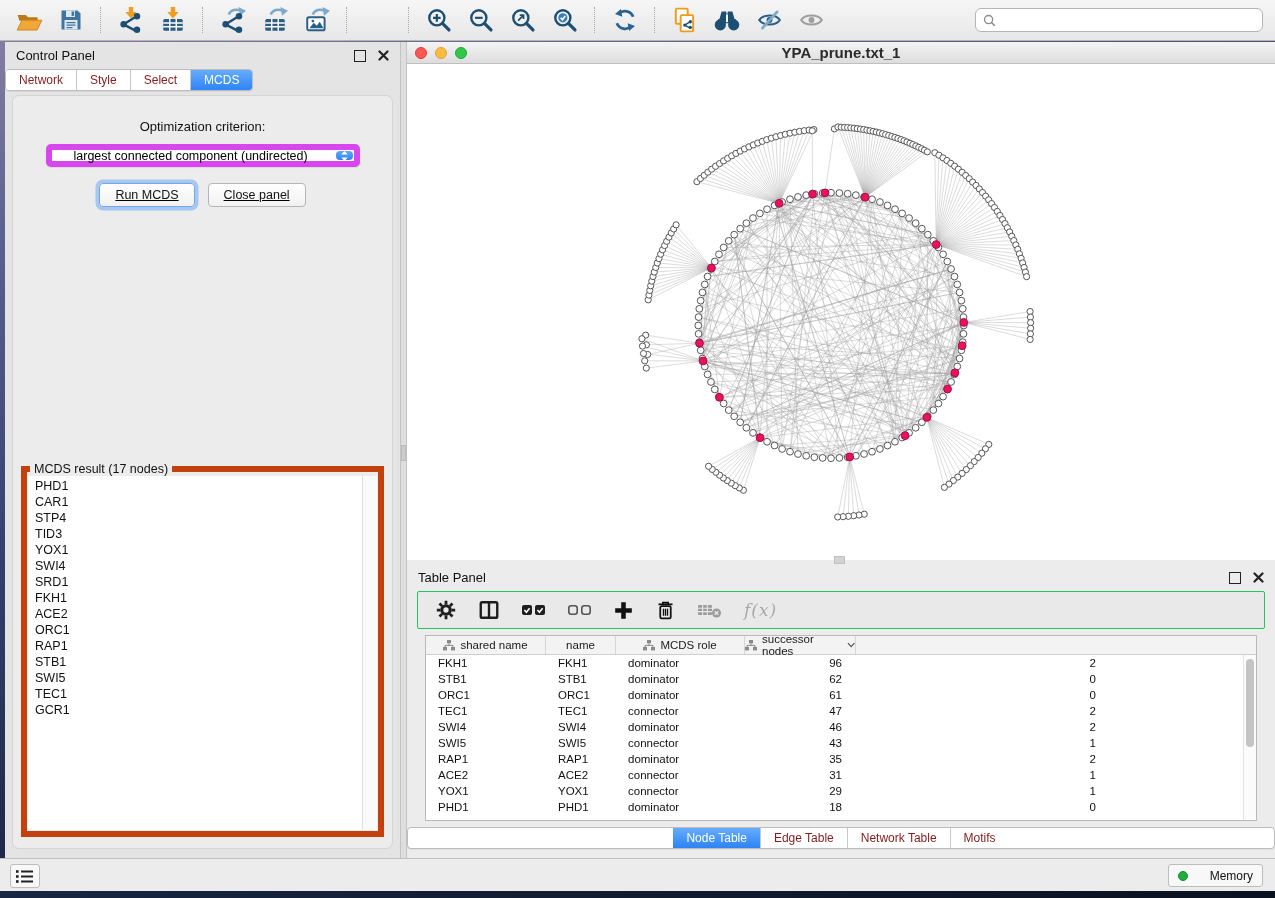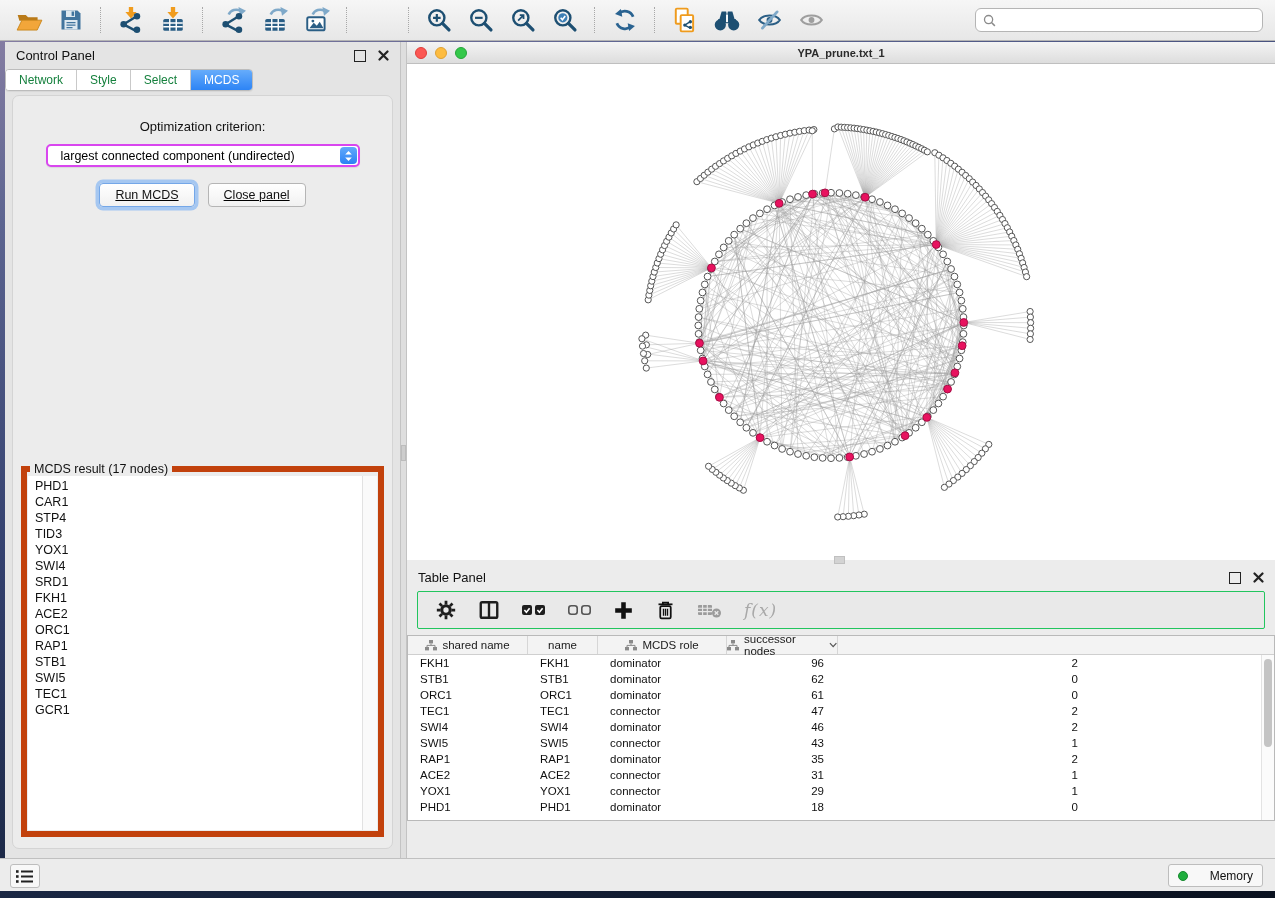--- a/index.html
+++ b/index.html
@@ -26,28 +26,28 @@
   
   .control-panel { position:absolute; left:5px; top:42px; width:395px; height:816px;
     background:#e4e4e4; box-sizing:border-box; }
   .cp-header { height:27px; display:flex; align-items:center; padding:0 11px; font-size:13px; color:#111; }
   .flex1 { flex:1; }
   .float-btn { width:10px; height:10px; border:1.6px solid #222; display:inline-block; margin-right:12px; }
   .close-x { display:inline-flex; }
   .cp-tabs { display:flex; justify-content:center; }
   .segmented { display:inline-flex; border:1px solid #bcbcbc; border-radius:4px; overflow:hidden;
     background:#fff; box-shadow:0 1px 1px rgba(0,0,0,.06); }
-  .segment { font-size:12px; padding:3px 13px; color:#15803d; border-left:1px solid #c9c9c9; background:#fff; white-space:nowrap; }
+  .segment { font-size:12px; padding:3px 13px; color:#7f1d1d; border-left:1px solid #c9c9c9; background:#fff; white-space:nowrap; }
   .segment:first-child { border-left:none; }
   .segment.active { background:linear-gradient(#66acfb,#2d84f5); color:#fff; }
   .cp-body { position:absolute; left:7px; right:7px; top:53px; bottom:9px;
     background:#ececec; border:1px solid #d4d4d4; border-radius:7px; }
   .opt-label { text-align:center; margin-top:23px; font-size:13px; color:#111; }
-  .dropdown { margin:10px auto 16px; width:314px; height:23px; background:#fff; border:2px solid #d946ef;
-    border-radius:5px; display:flex; align-items:center; font-size:12.5px; padding-left:13px;
+  .dropdown { margin:10px auto 16px; width:314px; height:23px; background:#fff; border:6px solid #d946ef;
+    border-radius:5px; display:flex; align-items:center; font-size:12.5px; padding-left:22px;
     box-sizing:border-box; position:relative; box-shadow:0 1px 1px rgba(0,0,0,.08); }
   .stepper { position:absolute; right:1px; top:1px; bottom:1px; width:17px; border-radius:4px;
     background:linear-gradient(#61a9fb,#2b82f4); display:flex; align-items:center; justify-content:center; }
   .btnrow { display:flex; justify-content:center; gap:13px; margin-top:14px;text-decoration:underline; }
   .macbtn { font:12.5px "Liberation Sans",sans-serif; padding:4px 15px;
     background:linear-gradient(#ffffff,#f1f1f1); border:1px solid #b5b5b5; border-radius:4px; color:#111; }
   .focusring { box-shadow:0 0 0 3.5px rgba(108,169,245,.55); border-color:#74a7e8; }
   .result-box { position:absolute; left:8px; right:8px; top:366px; bottom:11px;
     border:6px solid #c2410c; background:transparent; }
   .result-box legend { font-size:12.5px; margin-left:3px; padding:0 4px; color:#111; }
@@ -64,34 +64,34 @@
   
   .right-col { position:absolute; left:407px; top:42px; width:868px; height:816px;
     display:flex; flex-direction:column; background:#ececec; }
   .network-panel { height:518px; display:flex; flex-direction:column; }
   .net-titlebar { height:21px; background:linear-gradient(#f4f4f4,#dddddd);
     border-bottom:1px solid #bfbfbf; display:flex; align-items:center; padding:0 8px; position:relative; }
   .tl { width:12px; height:12px; border-radius:50%; margin-right:8px; box-sizing:border-box; z-index:2; }
   .tl.red { background:#fc5753; border:1px solid #de3f3b; }
   .tl.yellow { background:#fdbc40; border:1px solid #dfa133; }
   .tl.green { background:#34c84a; border:1px solid #26a53a; }
-  .net-title { position:absolute; left:0; right:0; text-align:center; font-size:11px; font-weight:bold; color:#2b2b2b; }
+  .net-title { position:absolute; left:0; right:0; text-align:center; font-size:15px; font-weight:bold; color:#2b2b2b; }
   .net-canvas { flex:1; background:#fff; position:relative; }
   #net-svg { position:absolute; left:0; top:0; width:100%; height:100%; }
   .h-splitter { height:5px; background:#ececec; position:relative; }
   .hgrip { position:absolute; left:427px; top:-4px; width:11px; height:8px; background:#d3d3d3; border:1px solid #c0c0c0; box-sizing:border-box; }
 
   
   .table-panel { flex:1; position:relative; }
   .tp-header { height:25px; display:flex; align-items:center; padding:0 11px; font-size:13px; color:#111; }
   .tp-toolbar { margin:1px 10px 6px; height:38px; background:#e9e9e9; border:1px solid #22c55e;
     border-radius:2px; display:flex; align-items:center; gap:21px; padding:0 4px 0 17px; box-sizing:border-box; }
   .tico { display:flex; align-items:center; justify-content:center; background:none; border:none; padding:0; }
   .fx { font:italic 17px "DejaVu Serif",serif; color:#a8a8a8; letter-spacing:1px; }
-  .tp-table { margin:0 0; height:186px; background:#fff; border:1px solid #b9b9b9;
+  .tp-table { margin:0 18px; height:186px; background:#fff; border:1px solid #b9b9b9;
     position:relative; box-sizing:border-box; overflow:hidden; }
   .thead { display:flex; height:19px; background:#f3f3f3; border-bottom:1px solid #cfcfcf; box-sizing:border-box; }
   .th { display:flex; align-items:center; justify-content:center; gap:5px; font-size:11.5px; color:#1a1a1a;
     border-right:1px solid #d6d6d6; box-sizing:border-box; background:#f3f3f3; }
   .c1 { width:120px; } .c2 { width:70px; } .c3 { width:129px; } .c4 { width:111px; } .c5 { width:260px; }
   .cf { flex:1; border-right:none; }
   .tr { display:flex; height:16px; align-items:center; font-size:11.5px; color:#111; }
   .td { box-sizing:border-box; }
   .td.c1, .td.c2, .td.c3 { padding-left:12px; }
   .td.c4 { text-align:right; padding-right:14px; }
@@ -1266,20 +1266,26 @@
               <div class="td c3">dominator</div>
               <div class="td c4">18</div>
               <div class="td c5">0</div>
               <div class="td cf"></div>
             </div>
           </div>
         <div class="tscroll">
             <div class="thumb"></div>
           </div>
       </div>
+      <div class="tp-tabs segmented">
+          <div class="segment active">Node Table</div>
+          <div class="segment">Edge Table</div>
+          <div class="segment">Network Table</div>
+          <div class="segment">Motifs</div>
+        </div>
     </div>
   </div>
 
   <div class="status-bar">
     <button class="sbtn">
       <svg width="18" height="15" viewBox="0 0 18 15">
           <g stroke="#222" stroke-width="2">
             <path d="M5 2.5h12M5 7.5h12M5 12.5h12"></path>
           </g>
           <g fill="#222">

